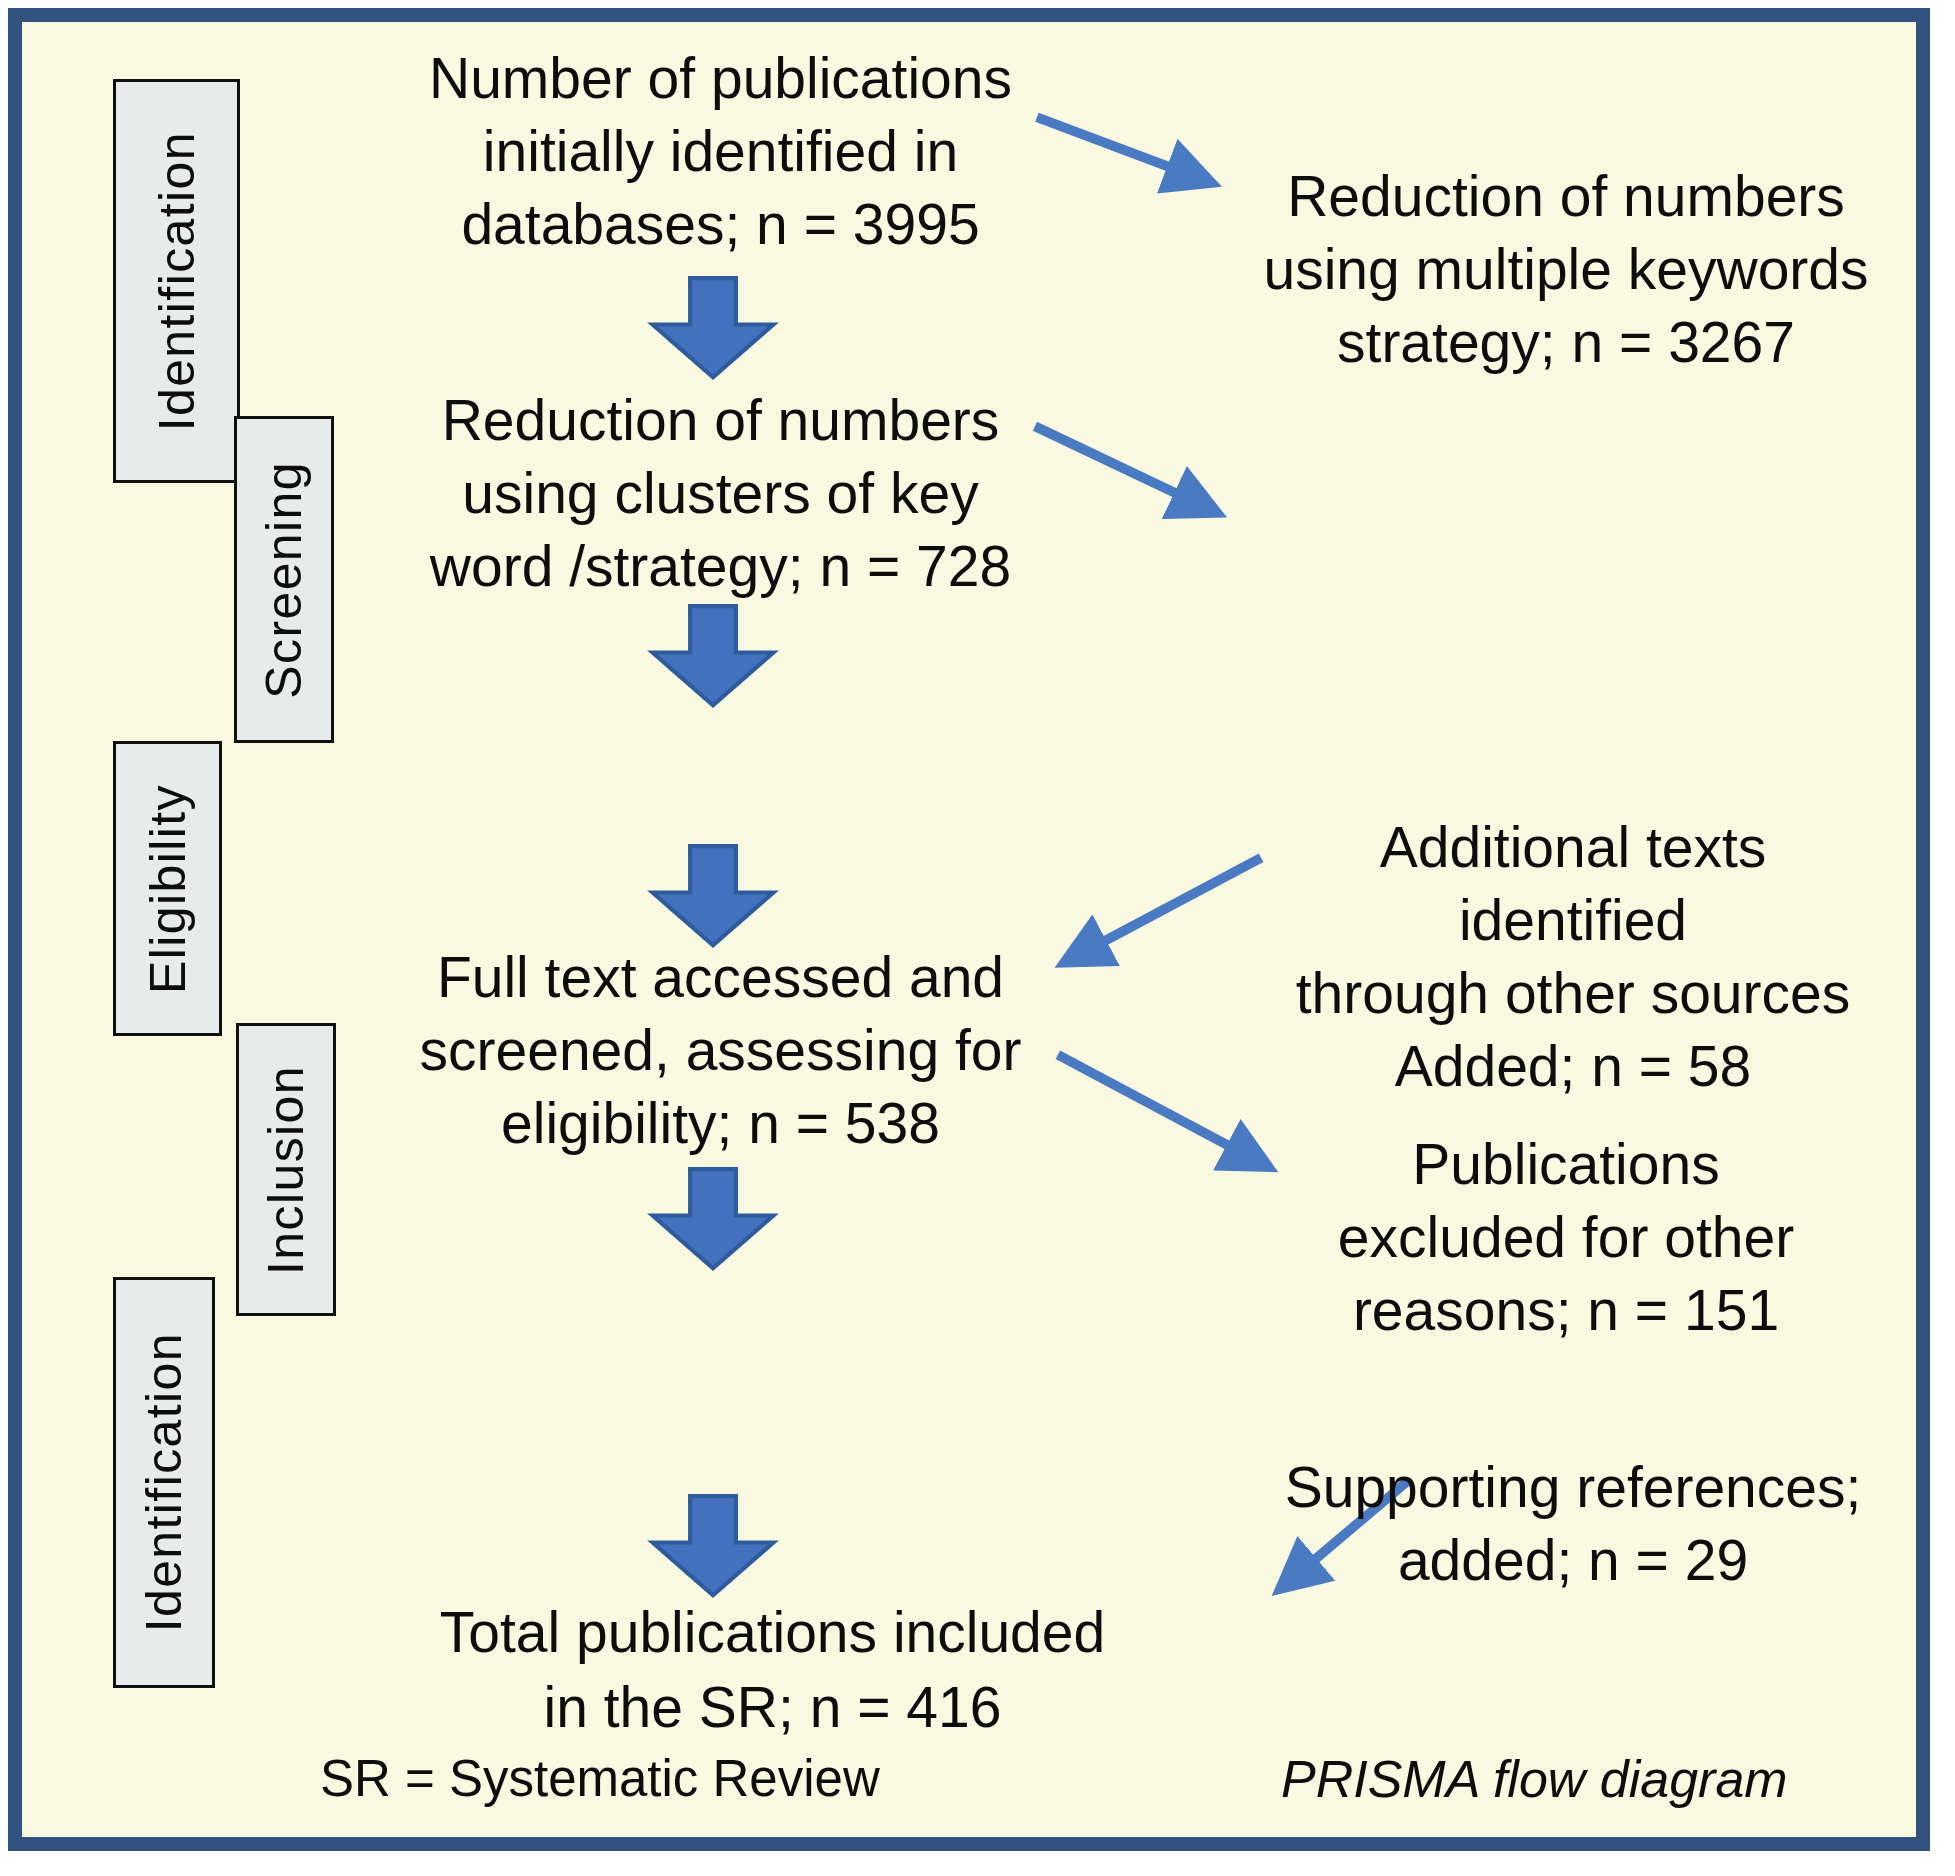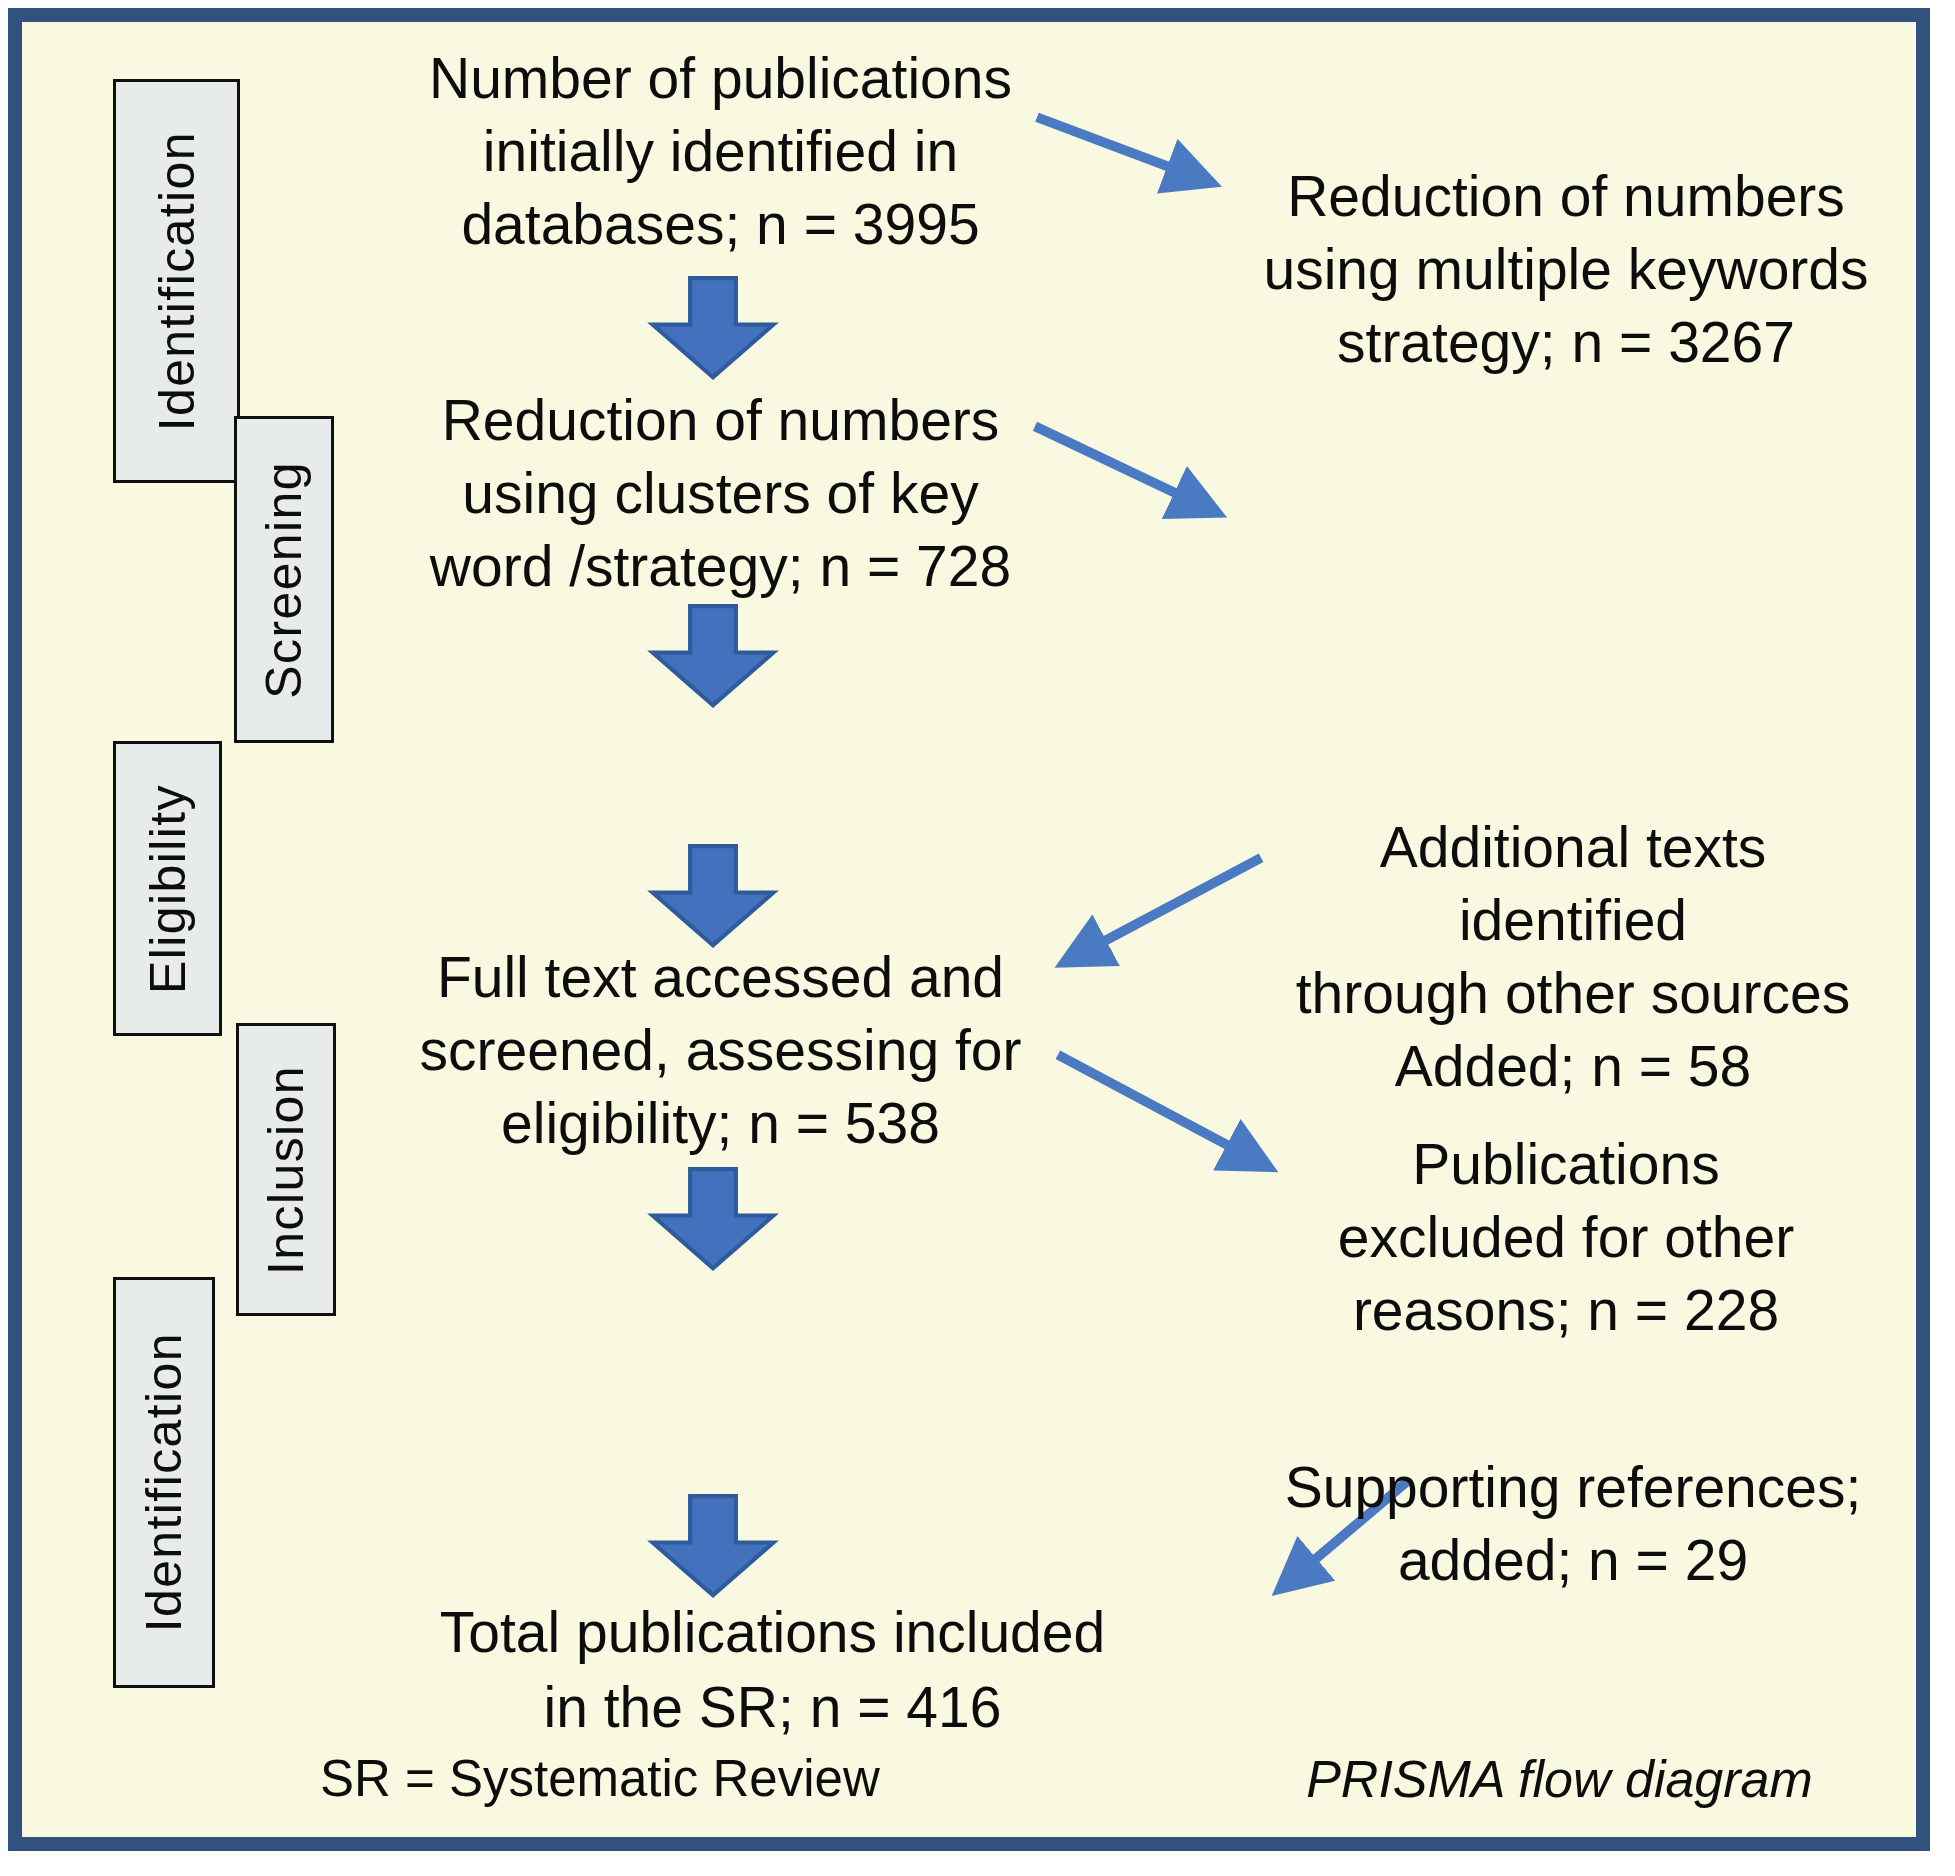--- a/index.html
+++ b/index.html
@@ -64,21 +64,20 @@
     z-index: 2;
   }
   .caption {
     position: absolute;
     left: 1281px;
     top: 1744px;
     width: 557px;
     font-size: 52px;
     line-height: 70px;
     font-style: italic;
-    text-align: center;
     color: #0d0d0d;
     z-index: 2;
   }
   .down-arrow {
     position: absolute;
     width: 132px;
     height: 104px;
     left: 647px;
     z-index: 1;
   }
@@ -127,21 +126,21 @@
 in the SR; n = 416</div>
 
   <div class="side-note" style="left:1246px; top:160px;  width:640px;">Reduction of numbers
 using multiple keywords
 strategy; n = 3267</div>
   <div class="side-note" style="left:1260px; top:811px; width:626px;">Additional texts identified
 through other sources
 Added; n = 58</div>
   <div class="side-note" style="left:1253px; top:1128px; width:626px;">Publications
 excluded for other
-reasons; n = 228</div>
+reasons; n = 151</div>
   <div class="side-note" style="left:1260px; top:1451px; width:626px;">Supporting references;
 added; n = 29</div>
 
   <svg class="down-arrow" style="top:276px;" viewBox="0 0 190 150">
     <path d="M62 3 L128 3 L128 70 L182 70 L95 146 L8 70 L62 70 Z" fill="#4371bd" stroke="#2d5b9b" stroke-width="6" stroke-linejoin="miter"></path>
   </svg>
   <svg class="down-arrow" style="top:604px;" viewBox="0 0 190 150">
     <path d="M62 3 L128 3 L128 70 L182 70 L95 146 L8 70 L62 70 Z" fill="#4371bd" stroke="#2d5b9b" stroke-width="6" stroke-linejoin="miter"></path>
   </svg>
   <svg class="down-arrow" style="top:844px;" viewBox="0 0 190 150">

